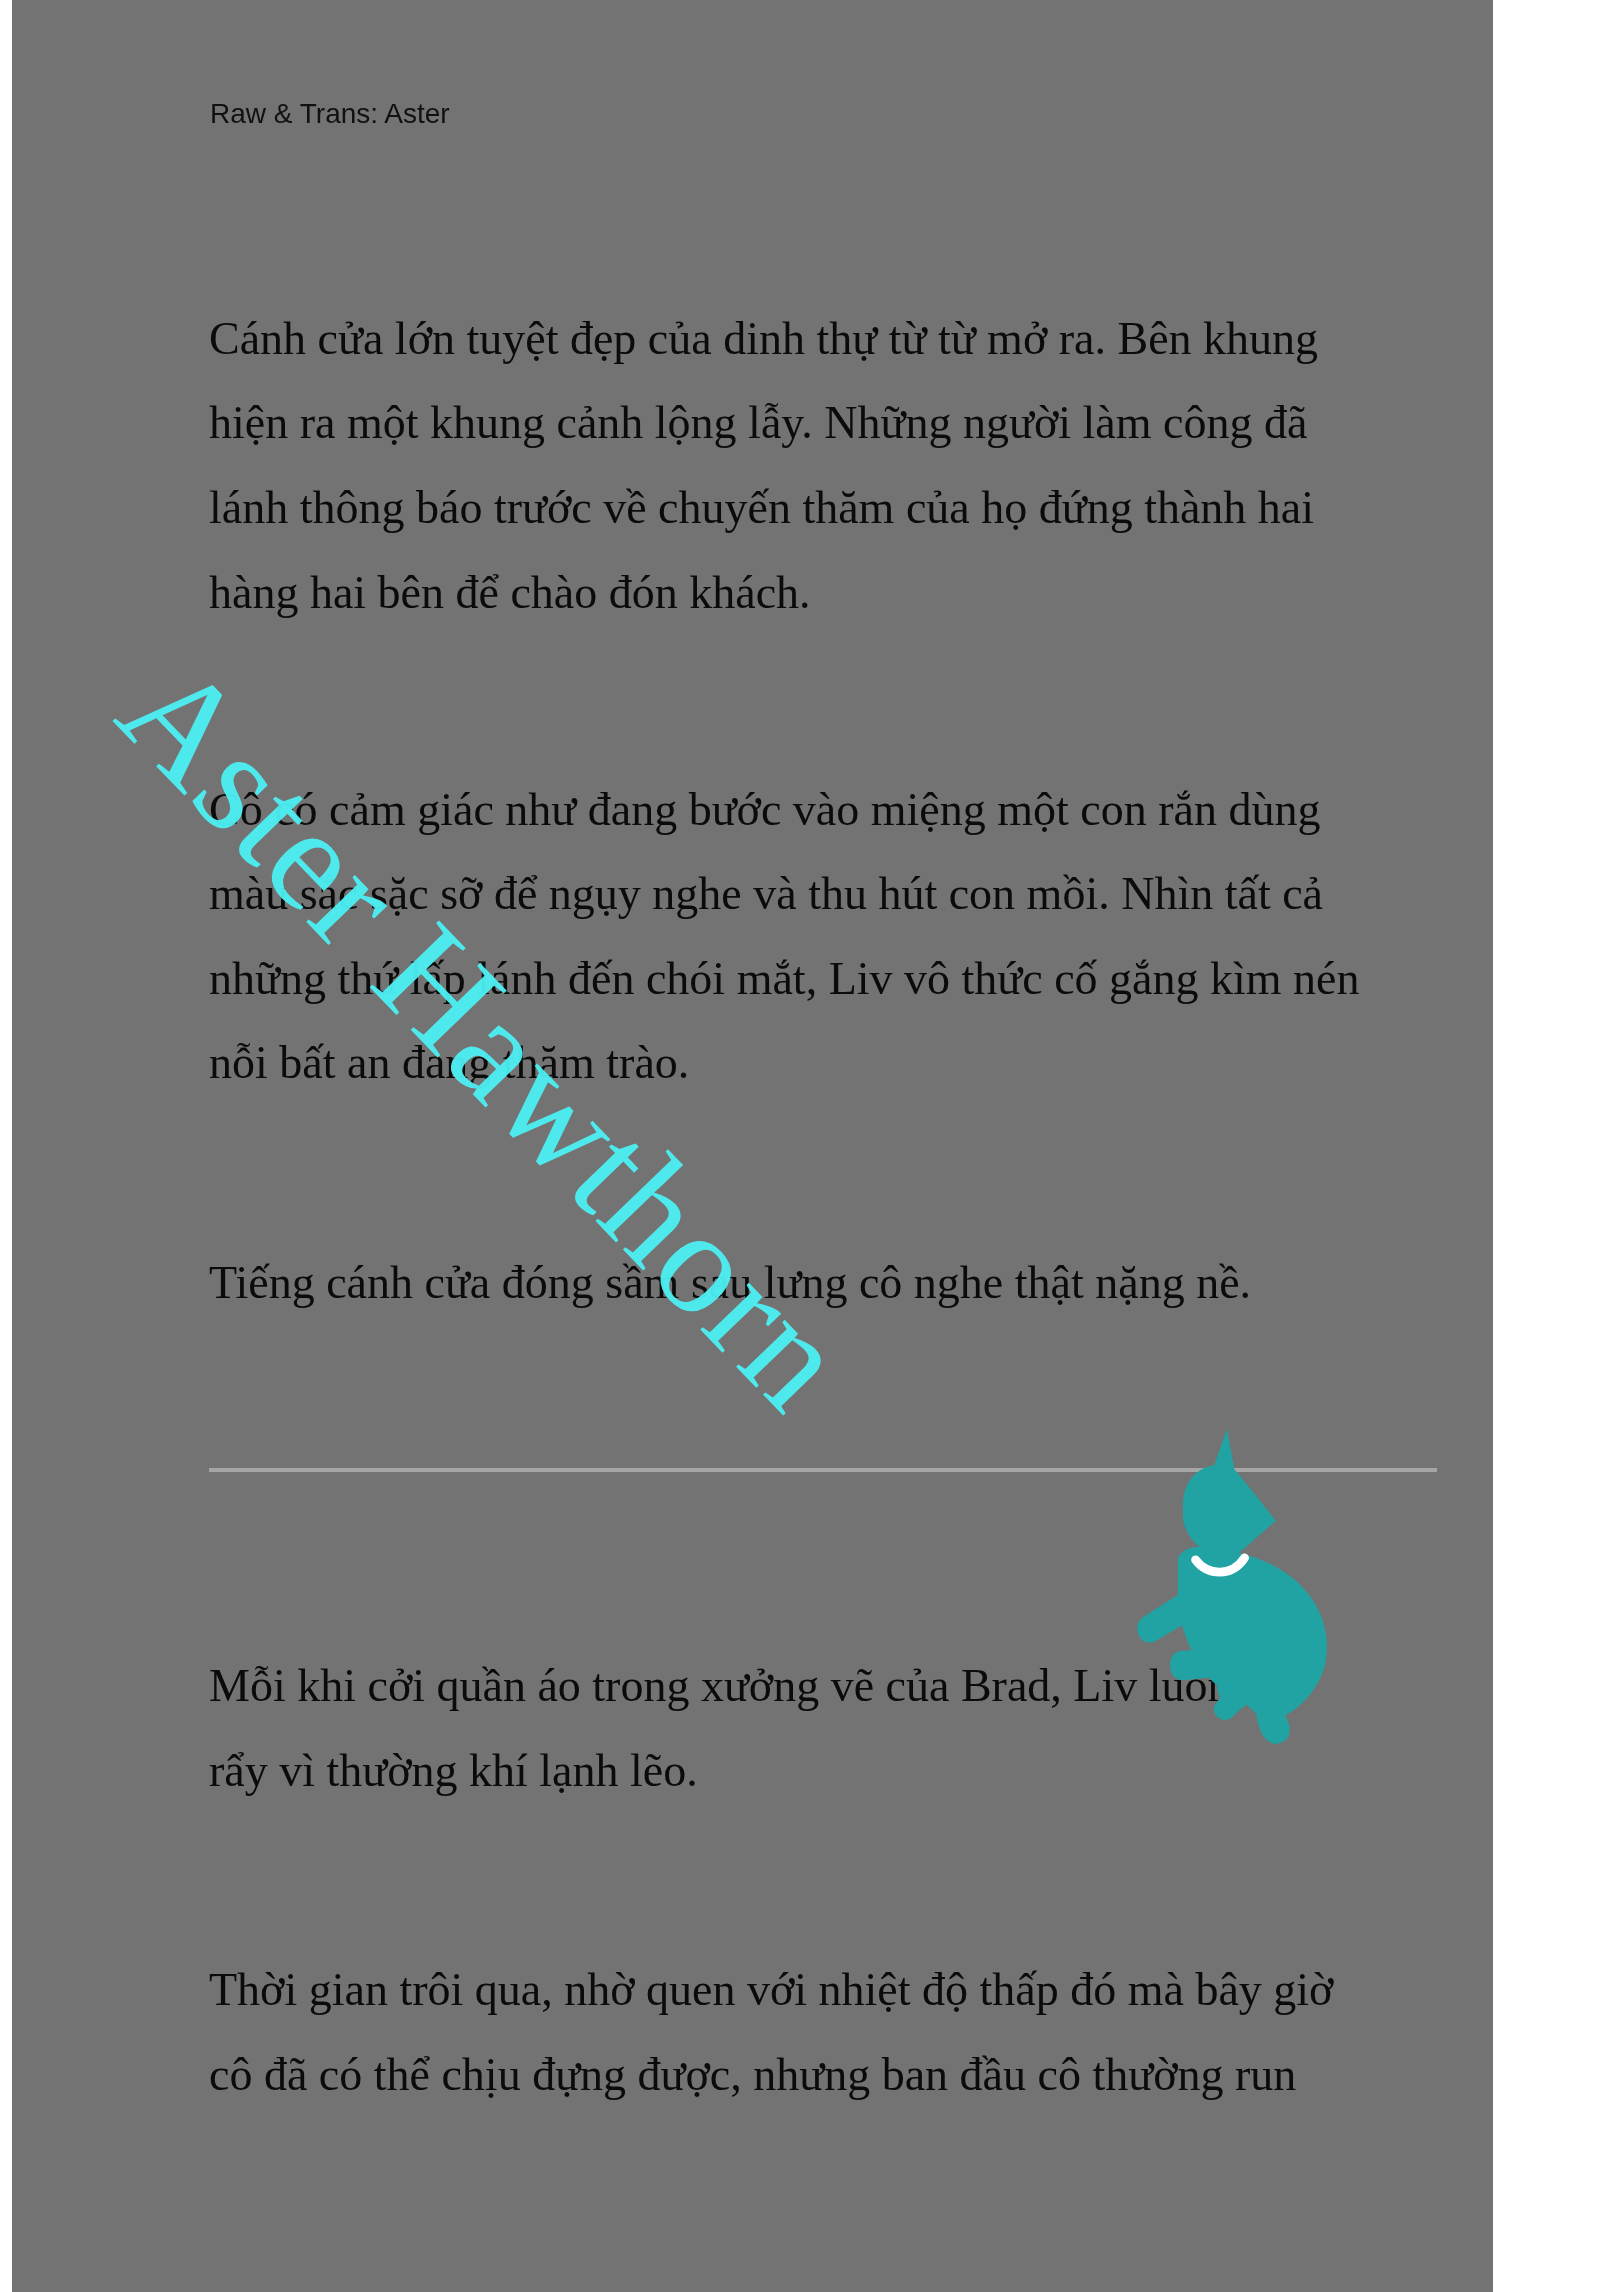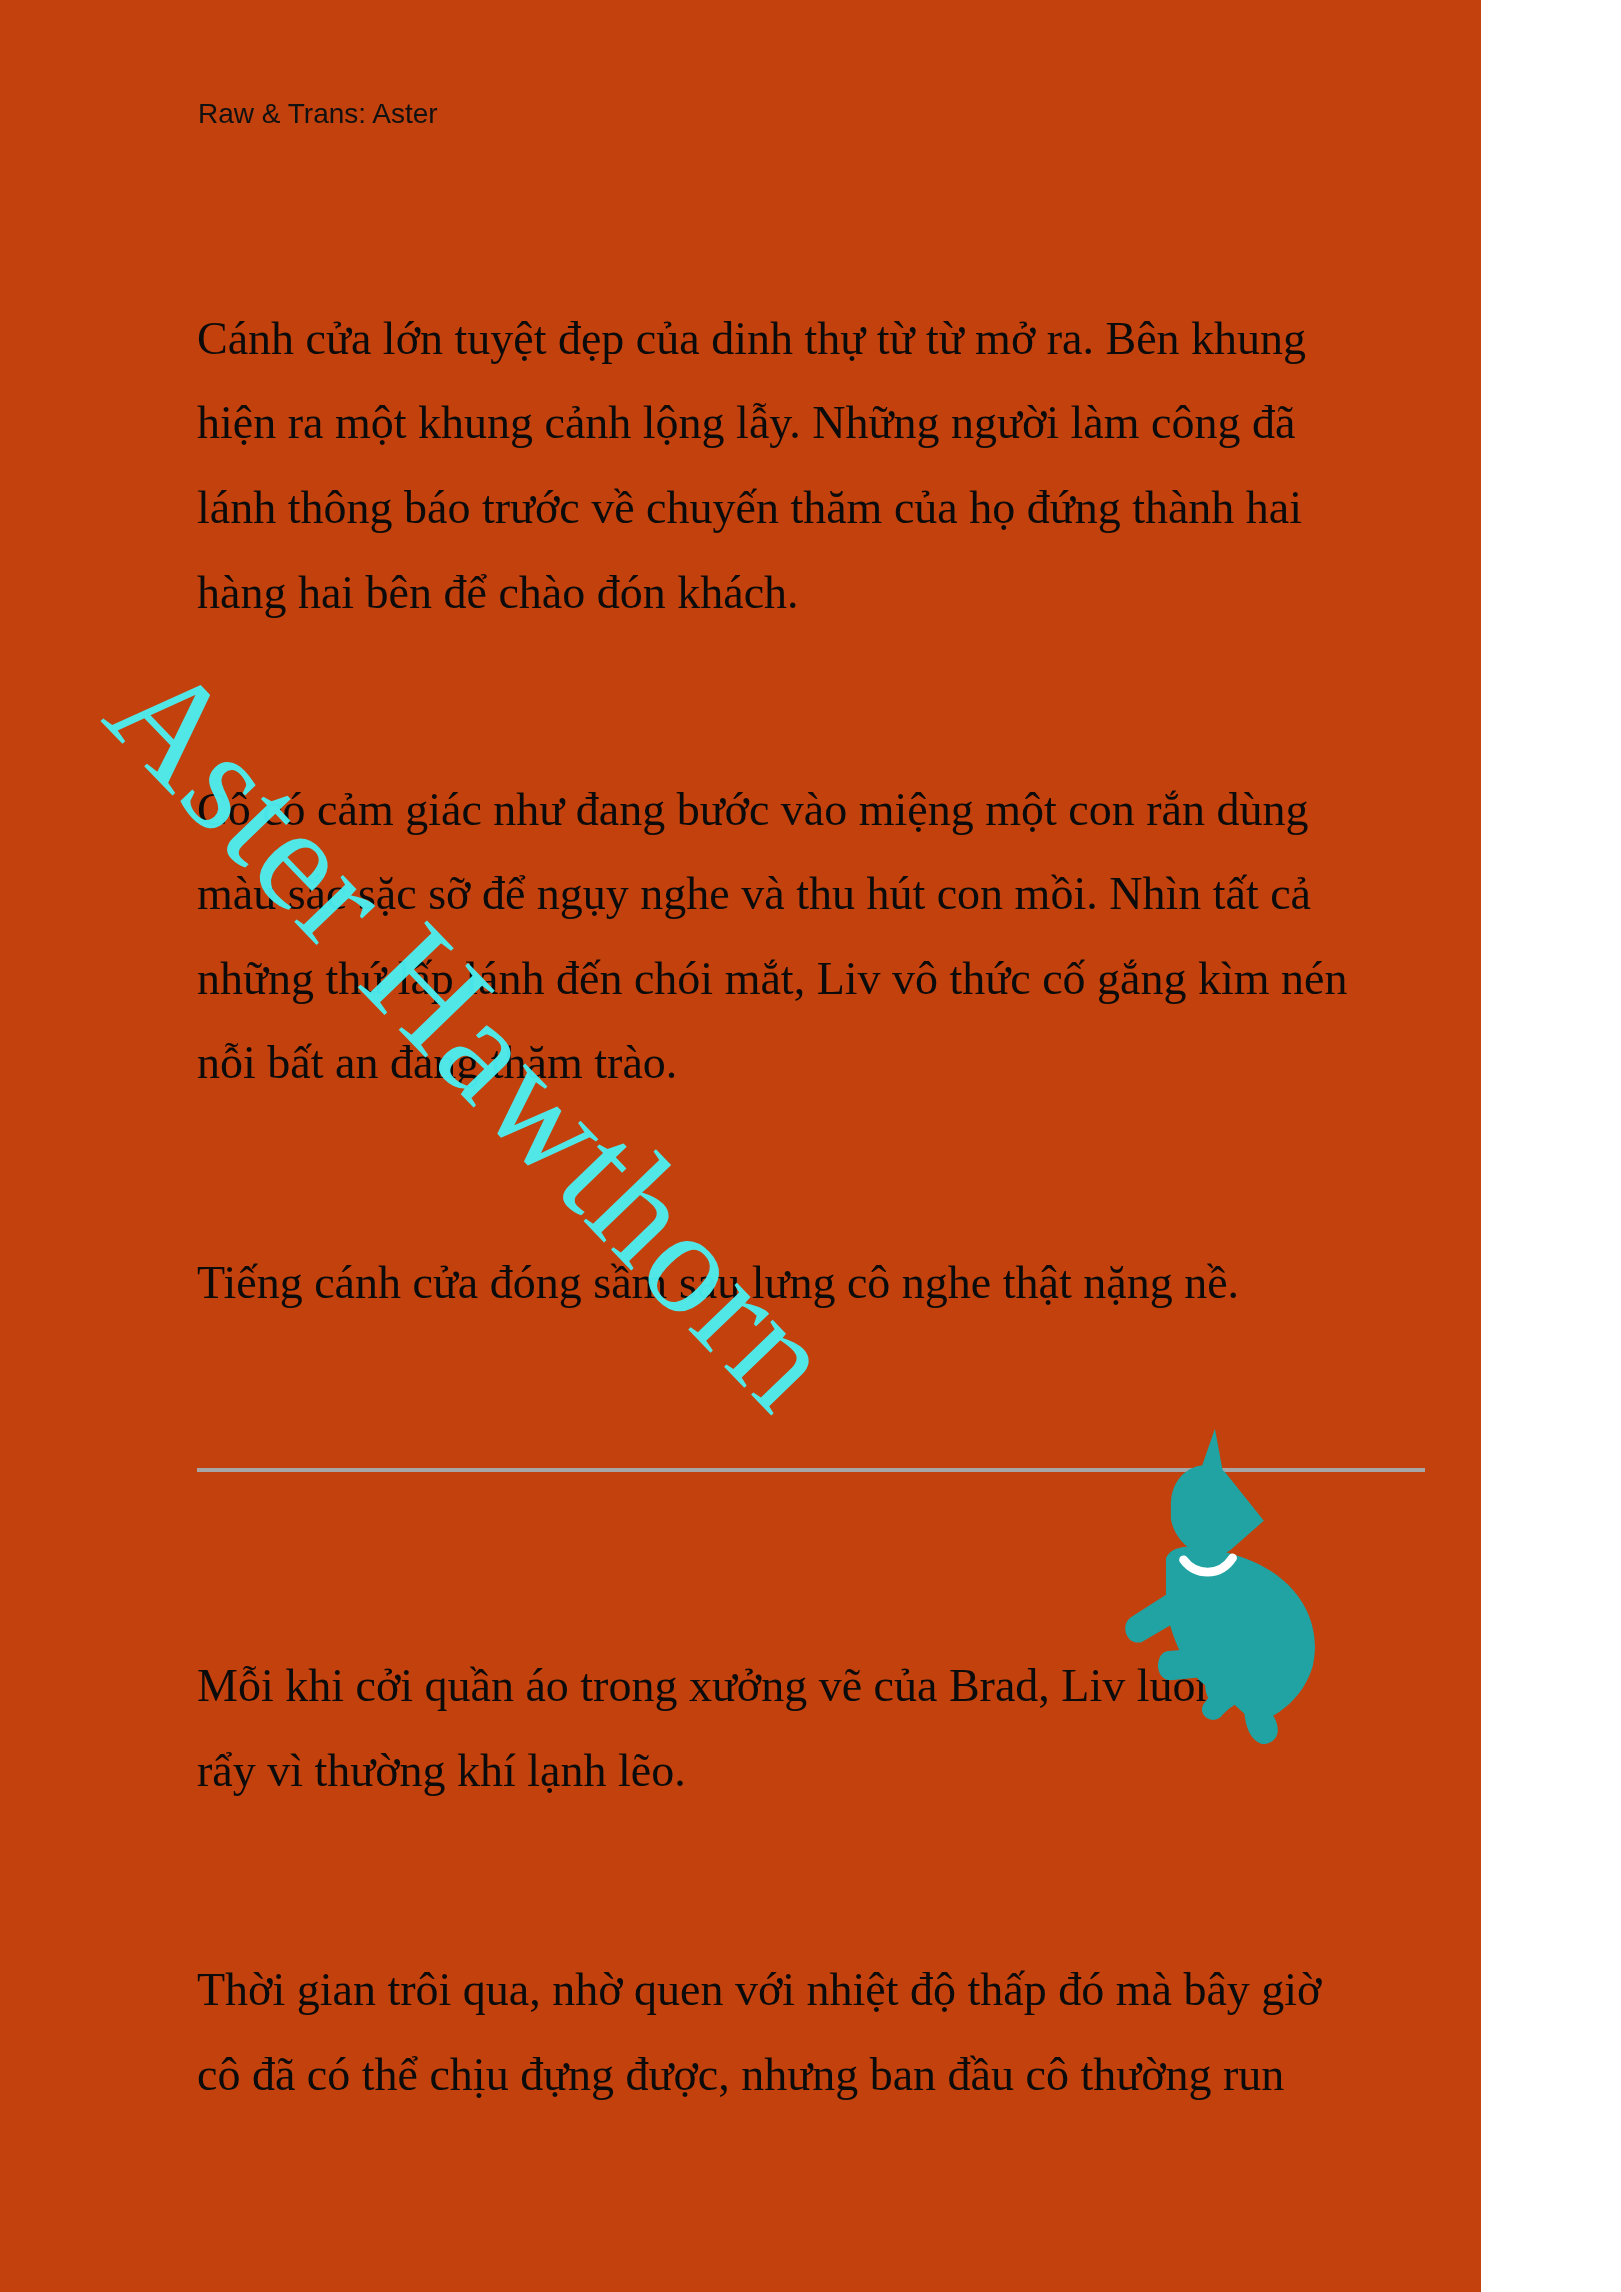--- a/index.html
+++ b/index.html
@@ -1,17 +1,17 @@
 <!DOCTYPE html>
 <html><head>
   <meta charset="utf-8">
   <style>
     html, body { margin: 0; padding: 0; background: #ffffff; }
     body { width: 1621px; height: 2293px; position: relative; overflow: hidden; }
-    .page { position: absolute; left: 0; top: 0; width: 1481px; height: 2293px; background: #c2410c; }
+    .page { position: absolute; left: 12px; top: 0; width: 1481px; height: 2293px; background: #737373; }
     .header {
       position: absolute; left: 198px; top: 98px;
       font-family: "Liberation Sans", sans-serif; font-size: 28px; color: #111;
     }
     .line {
       position: absolute; left: 197px; white-space: nowrap;
       font-family: "Liberation Serif", serif; font-size: 46px; color: #0b0b0b;
       line-height: 55px; height: 55px;
     }
     .divider {

